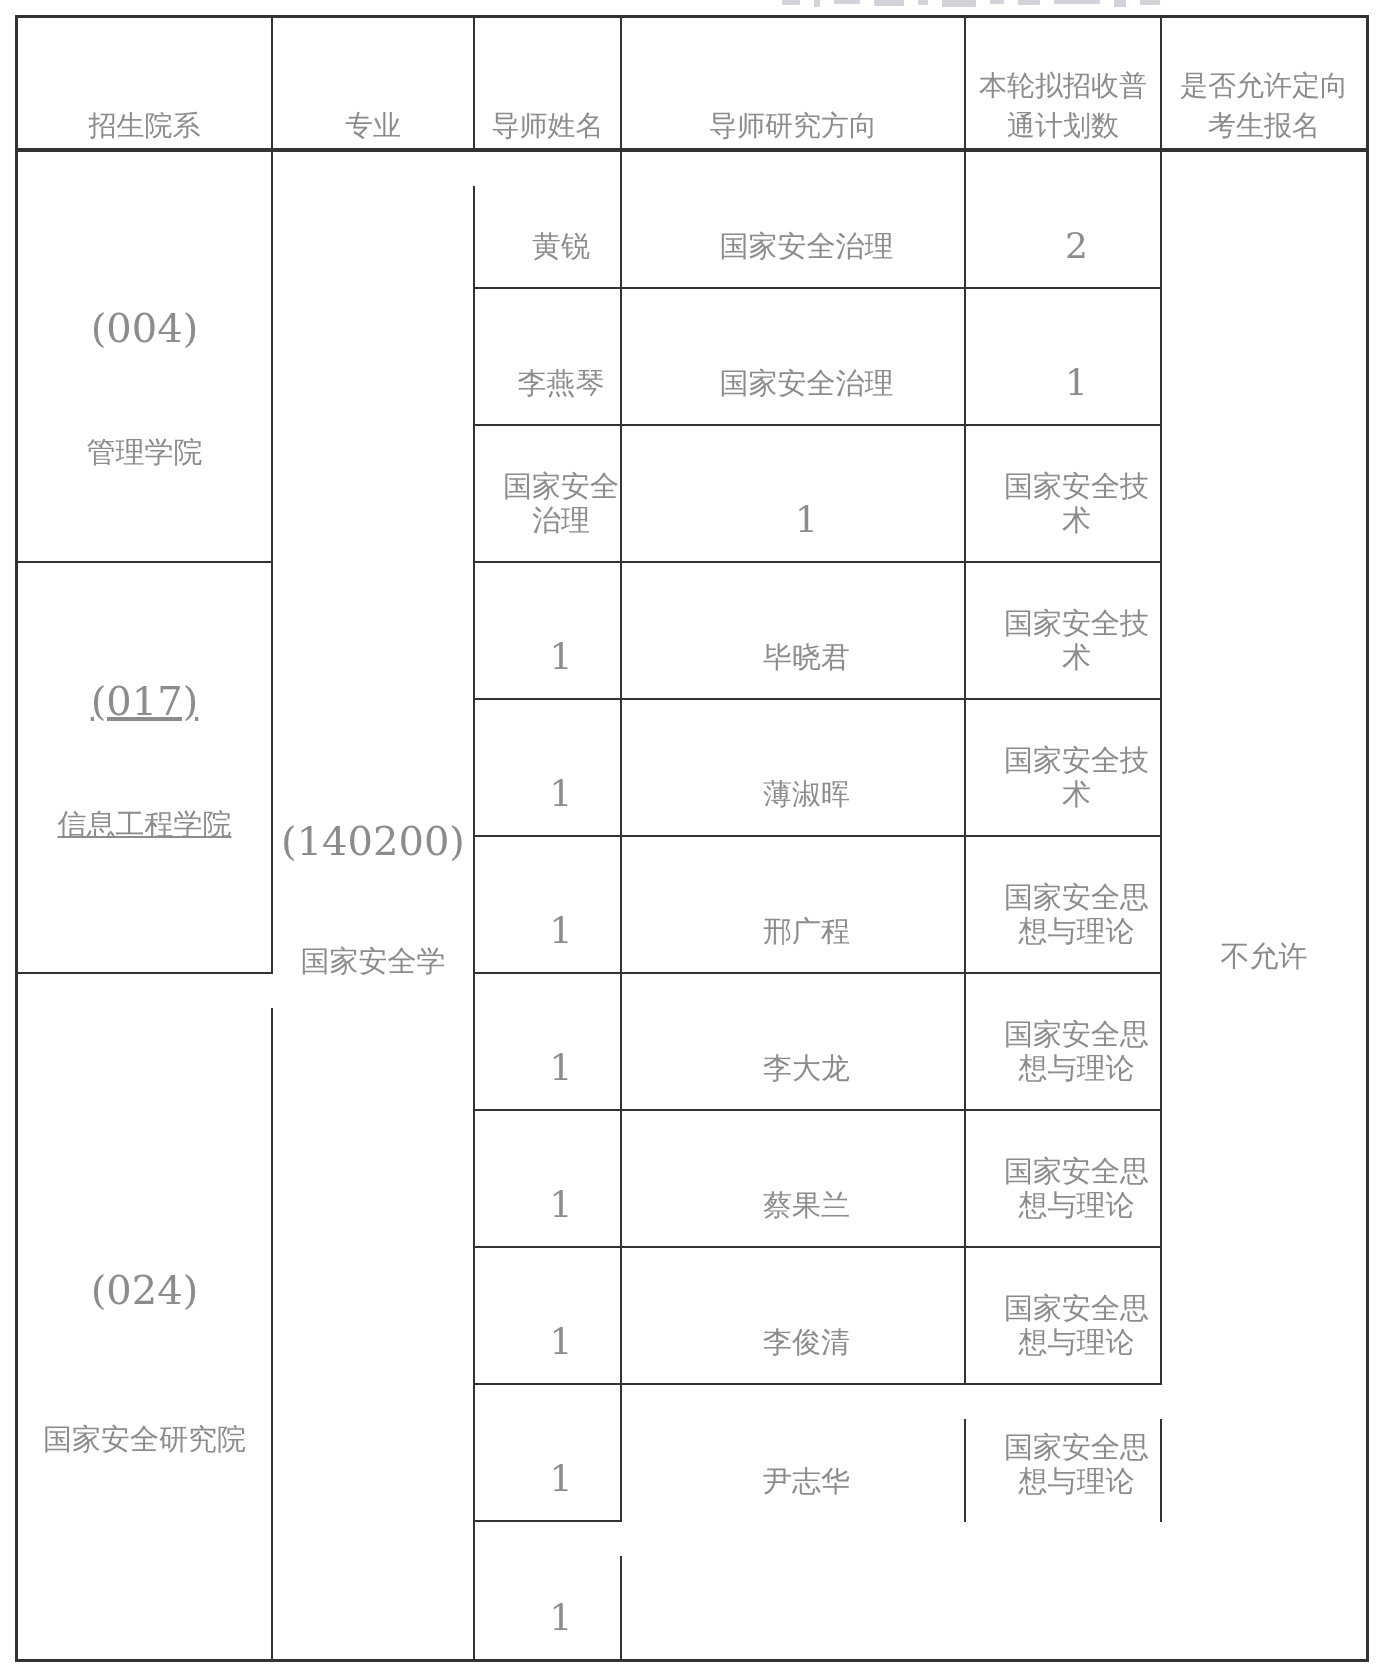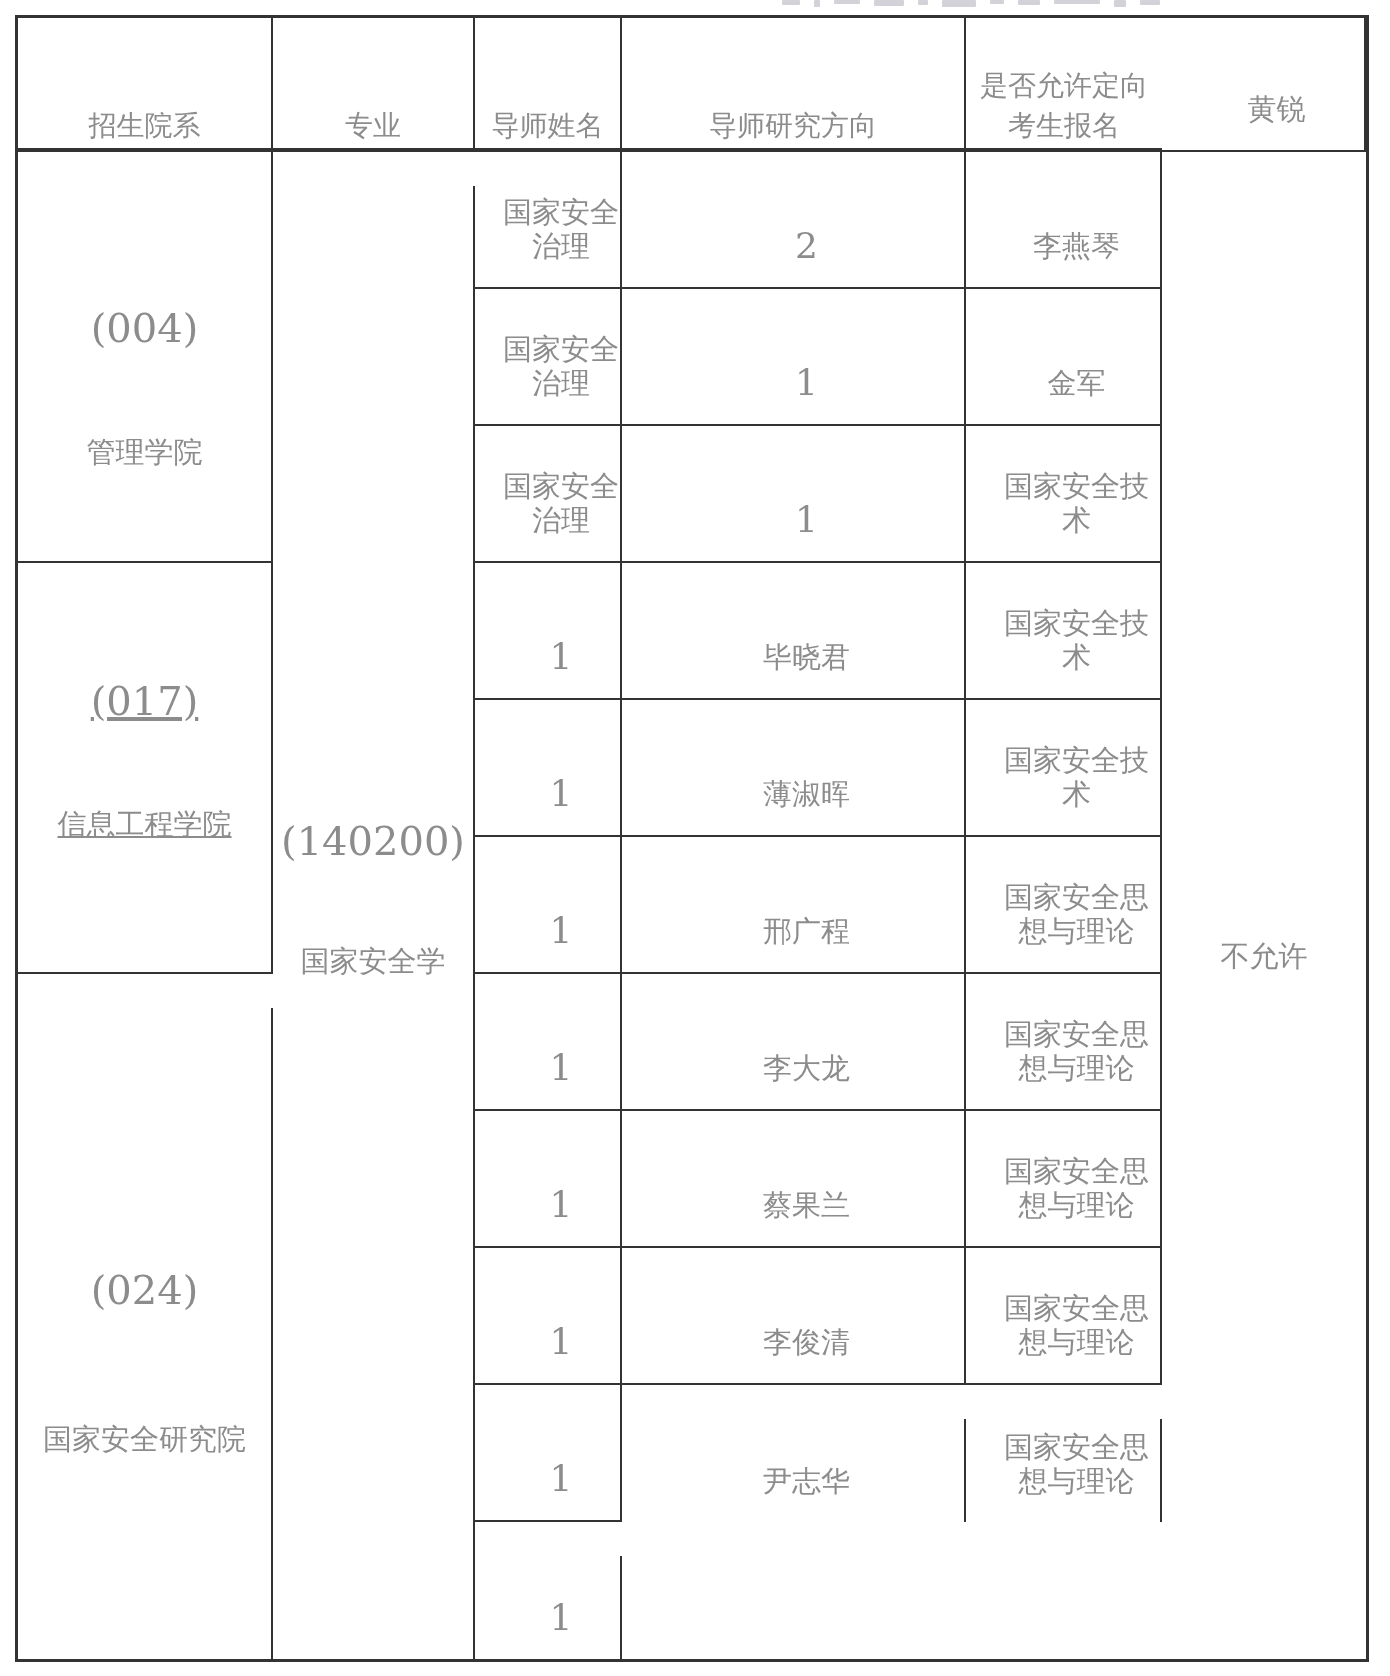--- a/index.html
+++ b/index.html
@@ -95,20 +95,24 @@
     <i style="width:12px;height:7px"></i>
     <i style="width:20px"></i>
   </div>
 
   <div class="grid">
 
     <div class="cell head">招生院系</div>
     <div class="cell head">专业</div>
     <div class="cell head">导师姓名</div>
     <div class="cell head">导师研究方向</div>
+    <div class="cell head">
+      <span>本轮拟招收普</span>
+      <span>通计划数</span>
+    </div>
     <div class="cell head no-br">
       <span>是否允许定向</span>
       <span>考生报名</span>
     </div>
 
     <div class="cell dept dept-1">
       <span class="code">(004)</span>
       <span>管理学院</span>
     </div>
     <div class="cell dept dept-2">
@@ -128,21 +132,20 @@
     <div class="cell allow-cell no-bb no-br">不允许</div>
 
     <div class="cell row-cell">黄锐</div>
     <div class="cell row-cell">国家安全治理</div>
     <div class="cell row-cell quota">2</div>
 
     <div class="cell row-cell">李燕琴</div>
     <div class="cell row-cell">国家安全治理</div>
     <div class="cell row-cell quota">1</div>
 
-    <div class="cell row-cell">金军</div>
     <div class="cell row-cell">国家安全治理</div>
     <div class="cell row-cell quota">1</div>
 
     <div class="cell row-cell">国家安全技术</div>
     <div class="cell row-cell quota">1</div>
 
     <div class="cell row-cell">毕晓君</div>
     <div class="cell row-cell">国家安全技术</div>
     <div class="cell row-cell quota">1</div>
 

